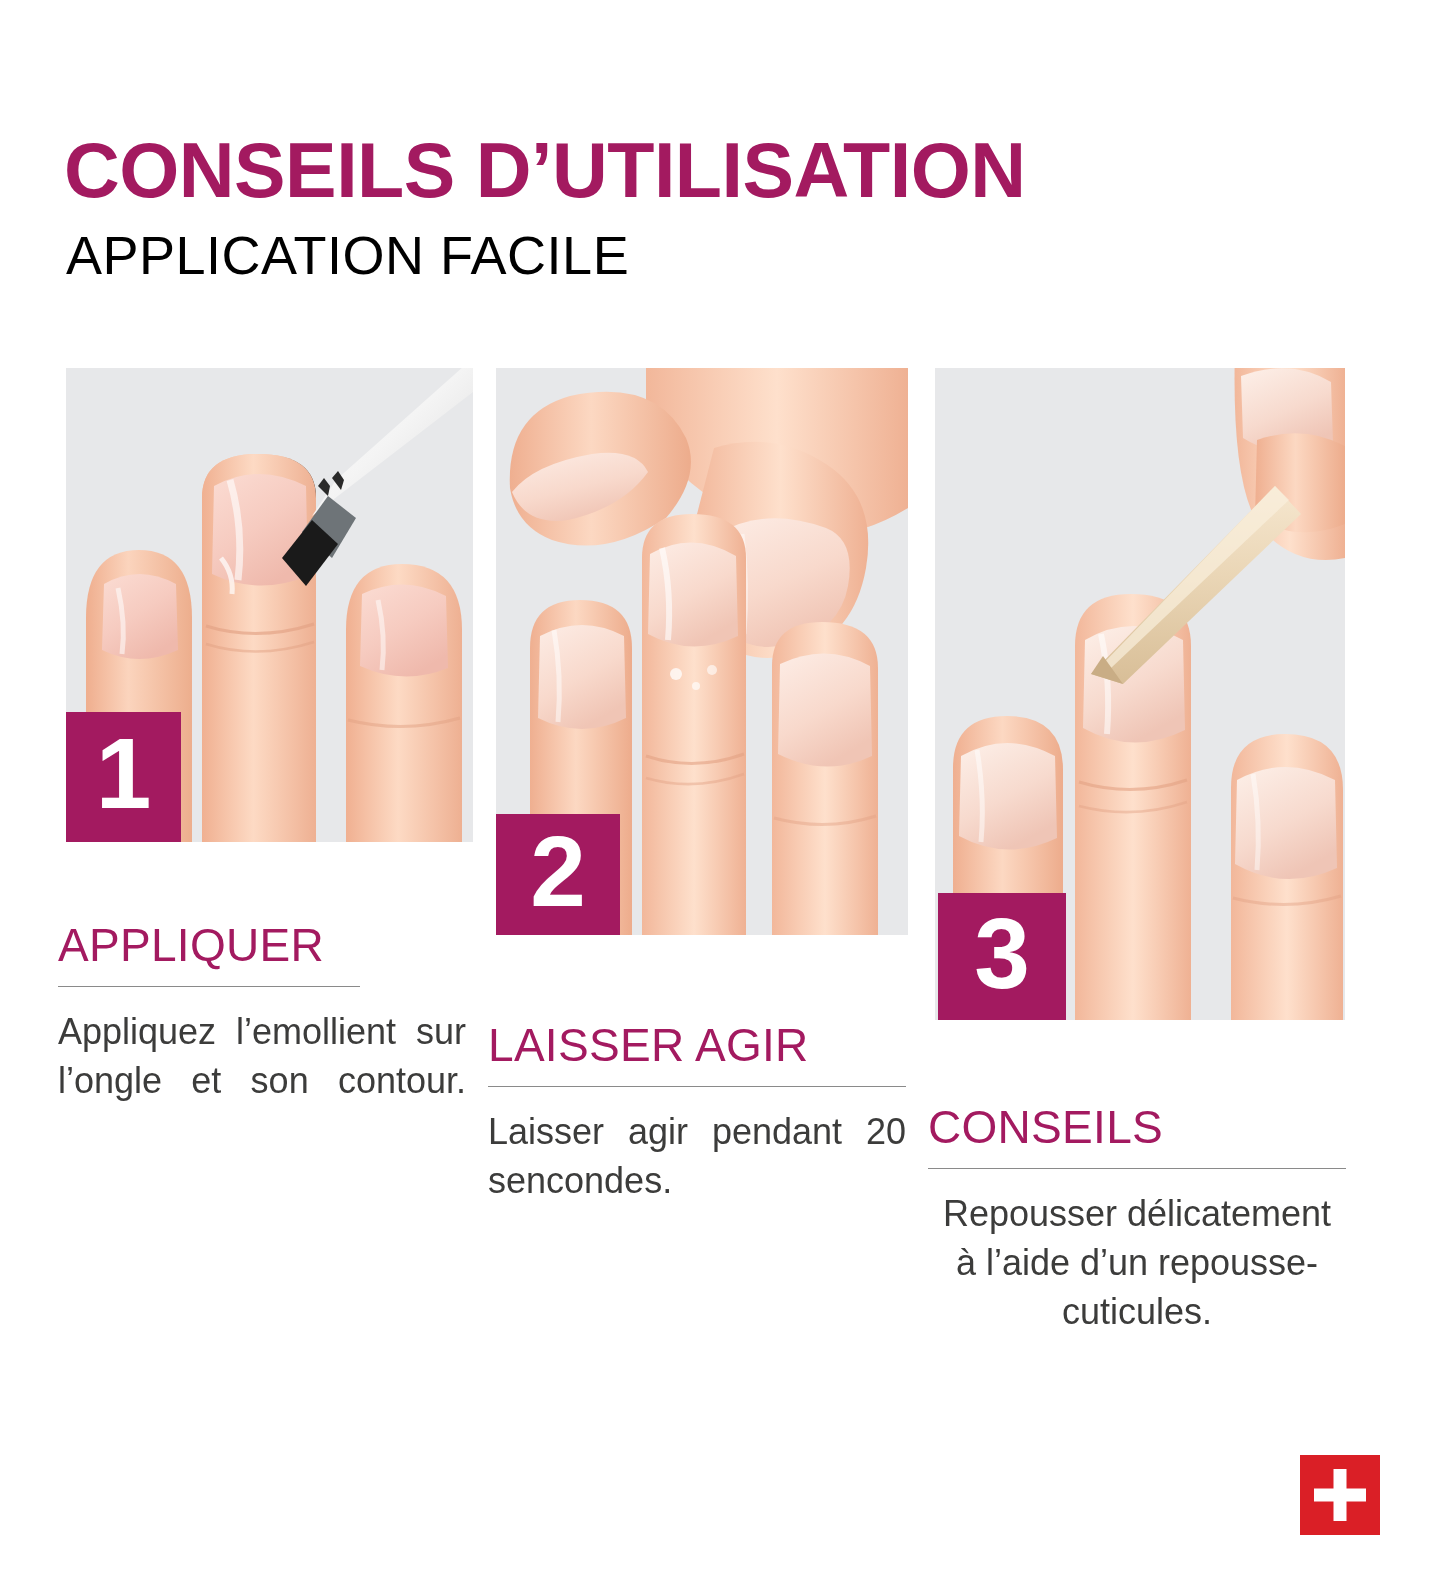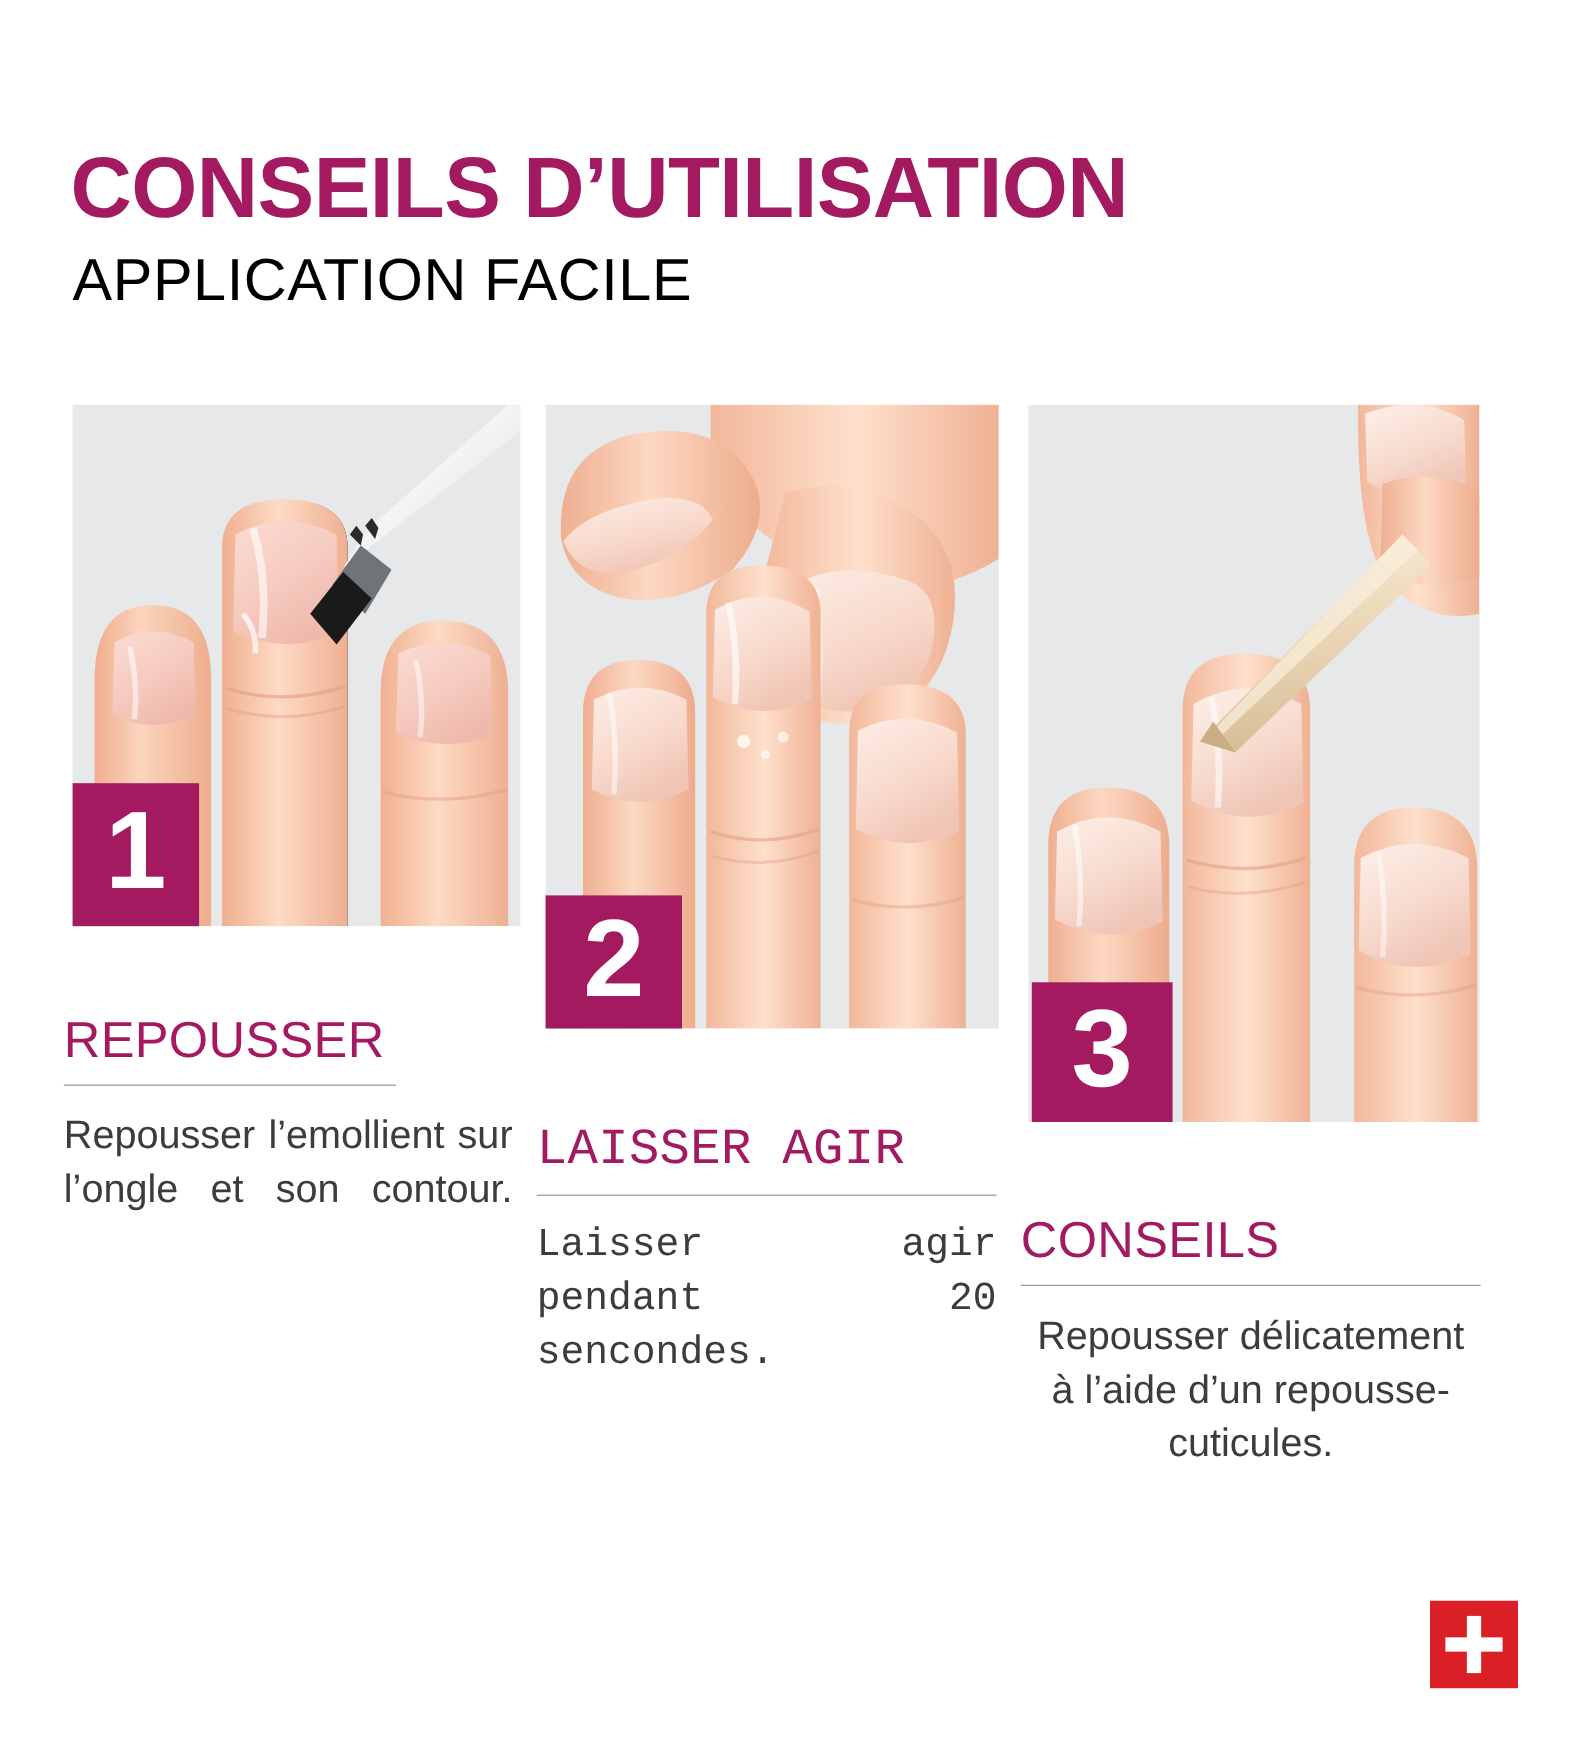--- a/index.html
+++ b/index.html
@@ -68,21 +68,21 @@
     line-height: 1;
   }
   #badge-1 { left: 66px;  top: 712px;  width: 115px; height: 130px; font-size: 100px; }
   #badge-2 { left: 496px; top: 814px;  width: 124px; height: 121px; font-size: 100px; }
   #badge-3 { left: 938px; top: 893px;  width: 128px; height: 127px; font-size: 100px; }
   .badge span { position: relative; top: -4px; }
 
   
   .block { position: absolute; }
   #block-1 { left: 58px;  top: 918px;  width: 408px; }
-  #block-2 { left: 488px; top: 1018px; width: 418px; font-family: Liberation Mono, monospace; }
+  #block-2 { left: 488px; top: 1018px; width: 418px; }
   #block-3 { left: 928px; top: 1100px; width: 418px; }
 
   .step-title {
     font-size: 46px;
     line-height: 54px;
     color: #A31A60;
     font-weight: normal;
     letter-spacing: 0.3px;
     white-space: nowrap;
   }
@@ -282,23 +282,23 @@
       <path d="M340 118 L366 146 L188 316 L156 306 Z" fill="url(#stick)"></path>
       <path d="M340 118 L354 132 L176 300 L160 304 Z" fill="#FAF0DD" opacity="0.7"></path>
       <path d="M188 316 L156 306 L168 288 Z" fill="#C9AD85"></path>
     </svg>
   </div>
   <div class="badge" id="badge-3">
     <span>3</span>
   </div>
 
   <div class="block" id="block-1">
-    <div class="step-title">REPOUSSER</div>
+    <div class="step-title">APPLIQUER</div>
     <div class="rule"></div>
-    <div class="step-body justify">Repousser l’emollient sur l’ongle et son contour.</div>
+    <div class="step-body justify">Appliquez l’emollient sur l’ongle et son contour.</div>
   </div>
 
   <div class="block" id="block-2">
     <div class="step-title">LAISSER AGIR</div>
     <div class="rule"></div>
     <div class="step-body justify">Laisser agir pendant 20 sencondes.</div>
   </div>
 
   <div class="block" id="block-3">
     <div class="step-title">CONSEILS</div>

